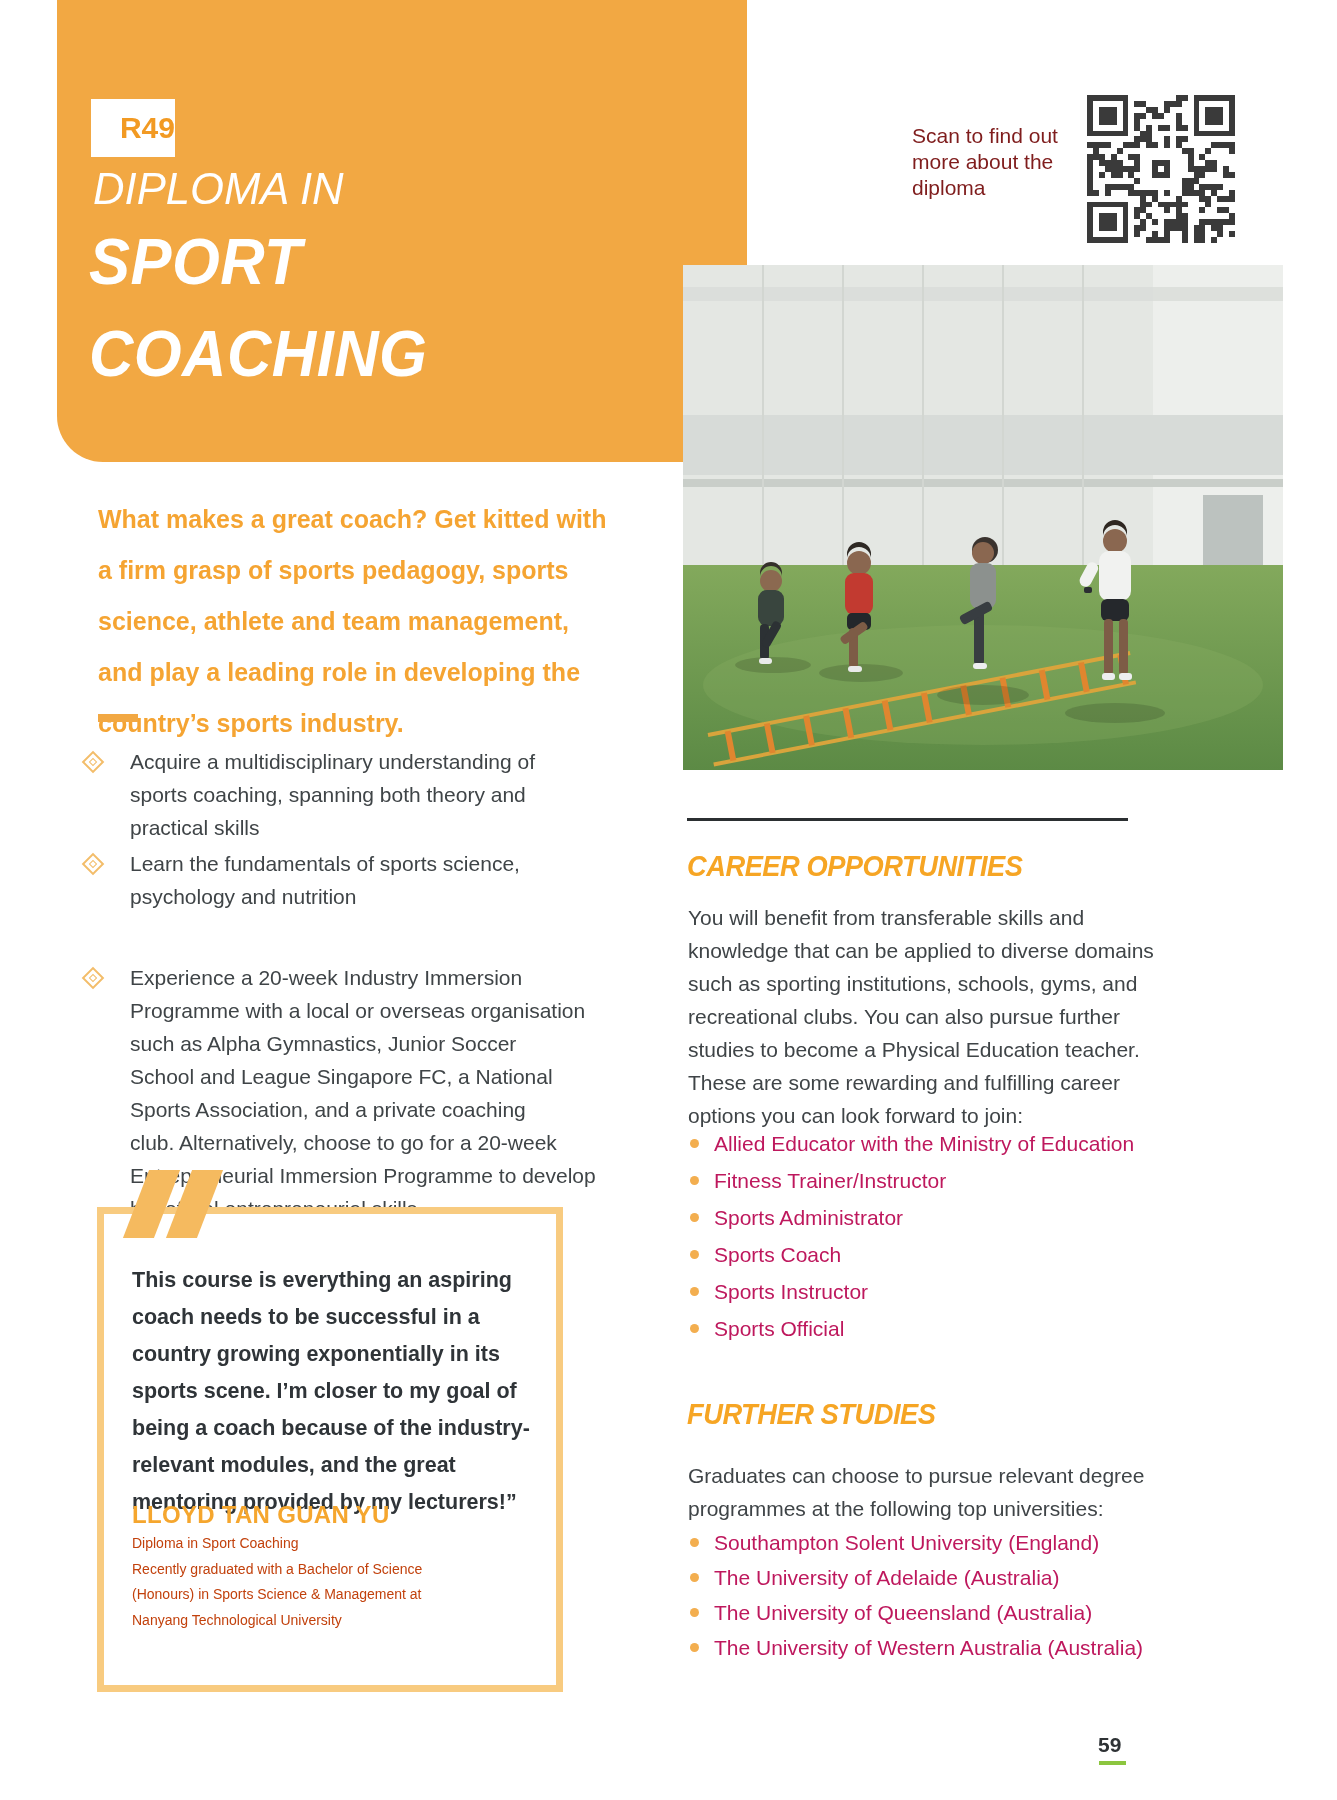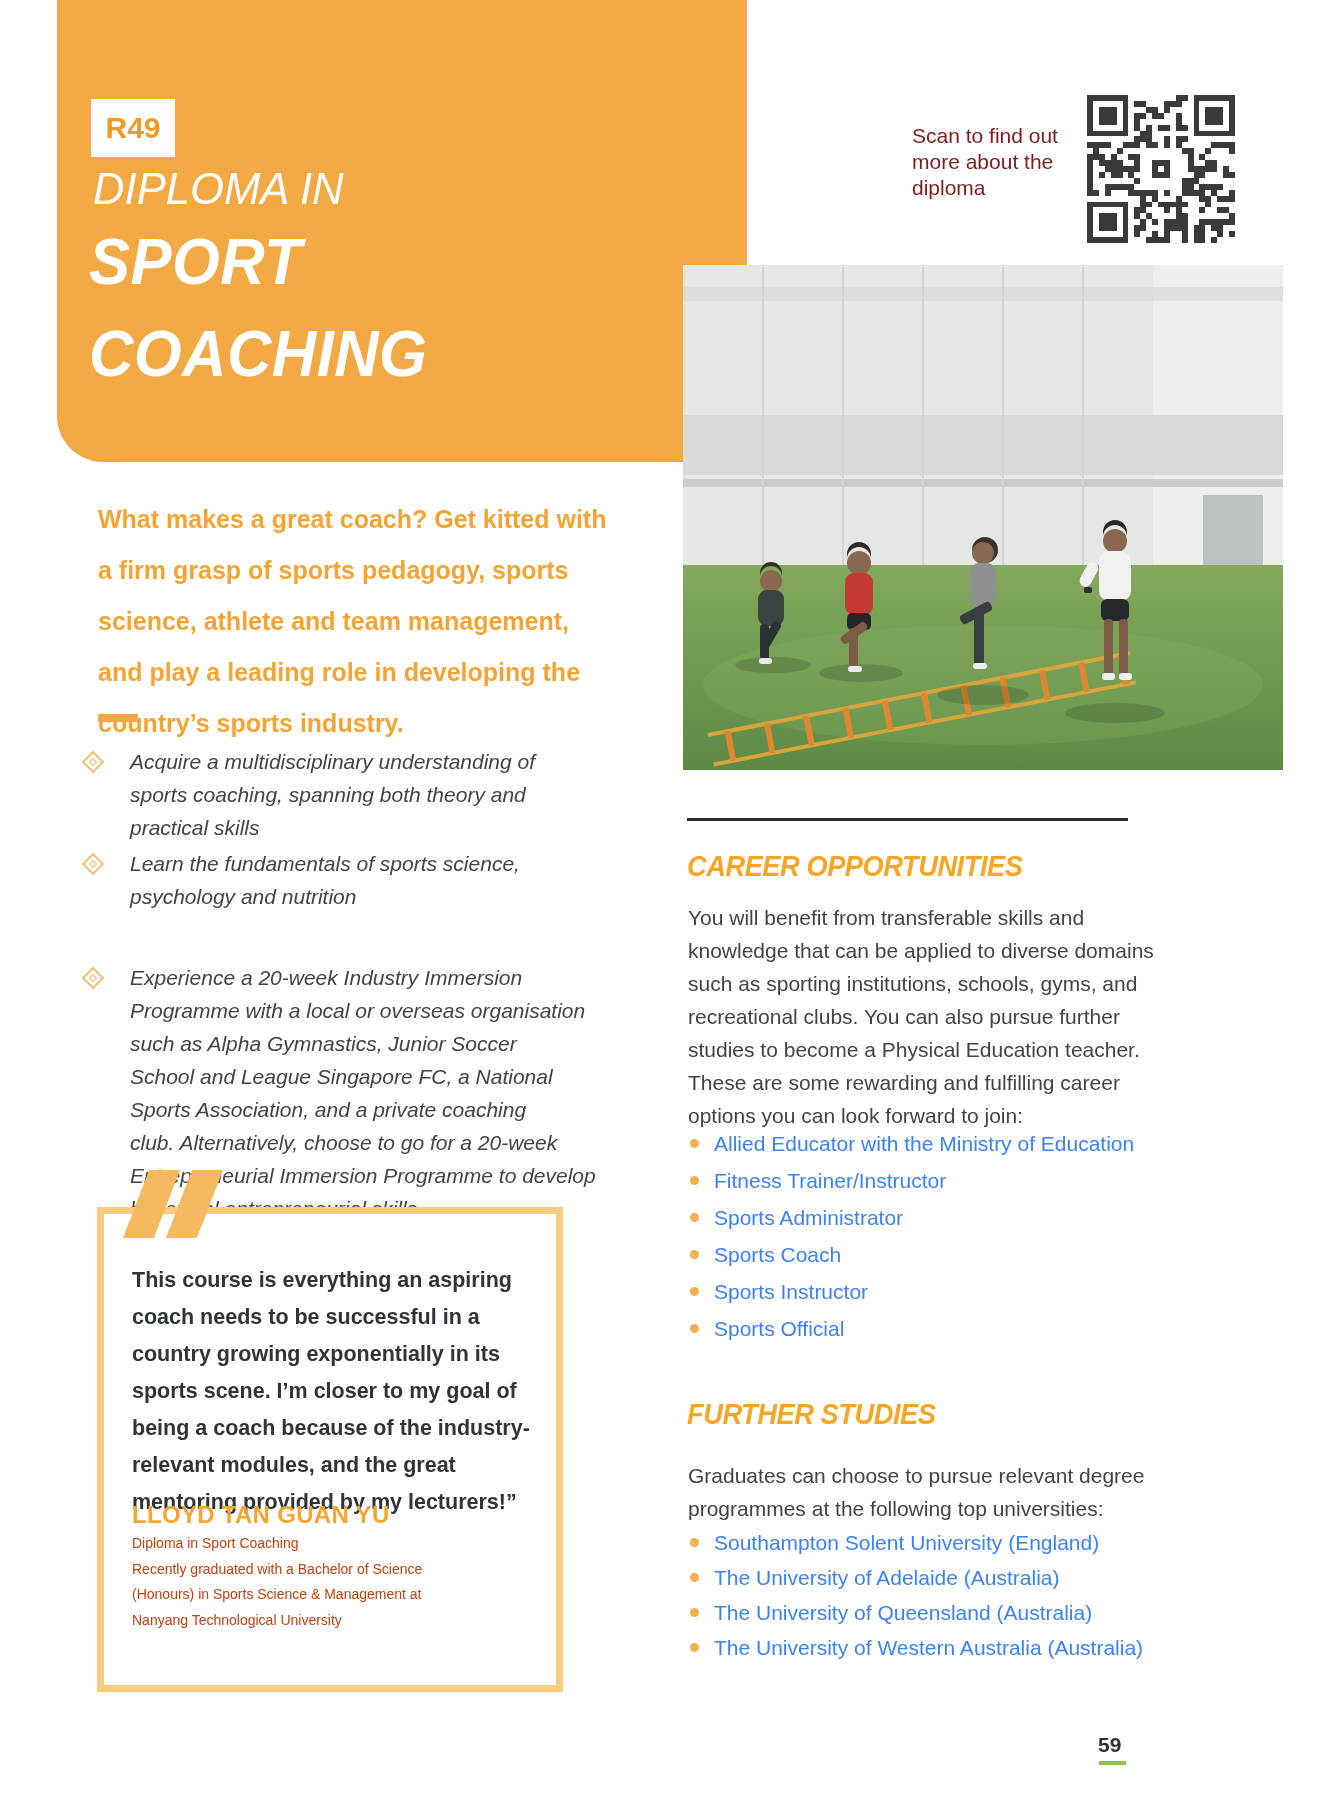--- a/index.html
+++ b/index.html
@@ -3,21 +3,21 @@
 <meta charset="utf-8">
 <style>
   html,body{margin:0;padding:0;background:#ffffff;}
   .page{position:relative;width:1337px;height:1800px;background:#ffffff;overflow:hidden;
         font-family:"Liberation Sans",sans-serif;color:#3F4447;}
 
   
   .header-block{position:absolute;left:57px;top:0;width:690px;height:462px;
                 background:#F2A843;border-radius:0 0 46px 46px;}
   .code-badge{position:absolute;left:34px;top:99px;width:84px;height:58px;background:#ffffff;
-              display:flex;align-items:center;justify-content:center;
+              display:flex;align-items:center;justify-content:flex-end;
               font-weight:700;font-size:30px;color:#F29A23;}
   .title-prefix{position:absolute;left:36px;top:166px;font-style:italic;font-size:45px;line-height:1;
                 color:#ffffff;transform:scaleX(.97);transform-origin:left;}
   .title-line{position:absolute;left:32px;font-style:italic;font-weight:700;font-size:64px;line-height:1;
               color:#ffffff;transform:scaleX(.96);transform-origin:left;letter-spacing:.5px;}
   .title-line.l1{top:230px;}
   .title-line.l2{top:322px;}
 
   
   .qr-caption{position:absolute;left:912px;top:123px;font-size:21px;line-height:26px;
@@ -27,21 +27,21 @@
   
   .photo{position:absolute;left:683px;top:265px;width:600px;height:505px;overflow:hidden;}
   .photo svg{display:block;}
 
   
   .intro{position:absolute;left:98px;top:494px;font-weight:700;font-size:25px;line-height:51px;
          color:#F5A432;white-space:pre-line;}
   .dash{position:absolute;left:98px;top:714px;width:40px;height:8px;background:#F2A843;}
 
   .highlight{position:absolute;left:82px;display:flex;font-size:21px;line-height:33px;color:#3F4447;}
-  .highlight .txt{white-space:pre-line;font-style:italic;}
+  .highlight .txt{white-space:pre-line;}
   .h-icon{width:22px;height:22px;position:relative;margin-right:26px;margin-top:6px;flex:none;}
   .h-icon::before{content:"";position:absolute;left:3px;top:3px;width:12px;height:12px;
                   border:2px solid #F3BD6A;transform:rotate(45deg);}
   .h-icon::after{content:"";position:absolute;left:8px;top:8px;width:4px;height:4px;
                  border:1px solid #F3BD6A;transform:rotate(45deg);}
   .hl1{top:745px;} .hl2{top:847px;} .hl3{top:961px;}
 
   
   .quote-box{position:absolute;left:97px;top:1207px;width:466px;height:485px;
              border:7px solid #F8CB80;box-sizing:border-box;background:#ffffff;}
@@ -60,21 +60,21 @@
   .sec-heading{position:absolute;left:687px;font-style:italic;font-weight:700;font-size:29px;line-height:1;
                color:#F6A524;transform:scaleX(.94);transform-origin:left;letter-spacing:-.5px;}
   .career-heading{top:852px;}
   .further-heading{top:1400px;}
   .body-par{position:absolute;left:688px;font-size:21px;line-height:33px;color:#3F4447;white-space:pre-line;}
   .career-intro{top:901px;}
   .further-intro{top:1459px;}
   .b-list{position:absolute;left:690px;}
   .career-list{top:1133px;}
   .further-list{top:1532px;}
-  .b-item{display:flex;margin-bottom:15px;font-size:21px;line-height:22px;color:#3b82f6;}
+  .b-item{display:flex;margin-bottom:15px;font-size:21px;line-height:22px;color:#be185d;}
   .further-list .b-item{margin-bottom:13px;}
   .dot{width:9px;height:9px;border-radius:50%;background:#F3AE4F;margin:6px 15px 0 0;flex:none;}
 
   
   .page-num{position:absolute;left:1098px;top:1733px;font-weight:700;font-size:21px;color:#2E3235;}
   .page-num-line{position:absolute;left:1099px;top:1761px;width:27px;height:4px;background:#8CC63F;}
 </style>
 </head>
 <body>
 

